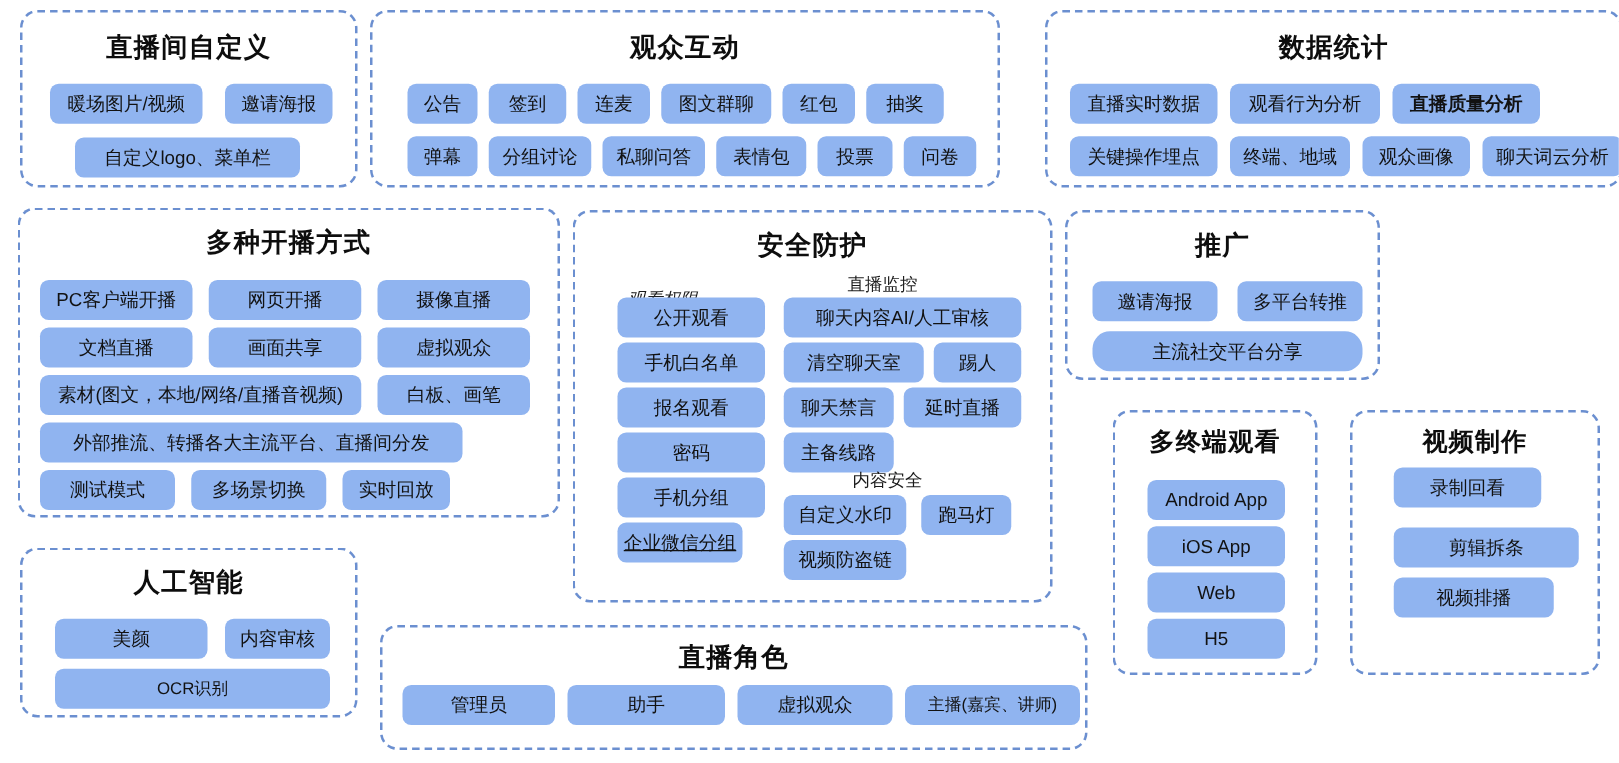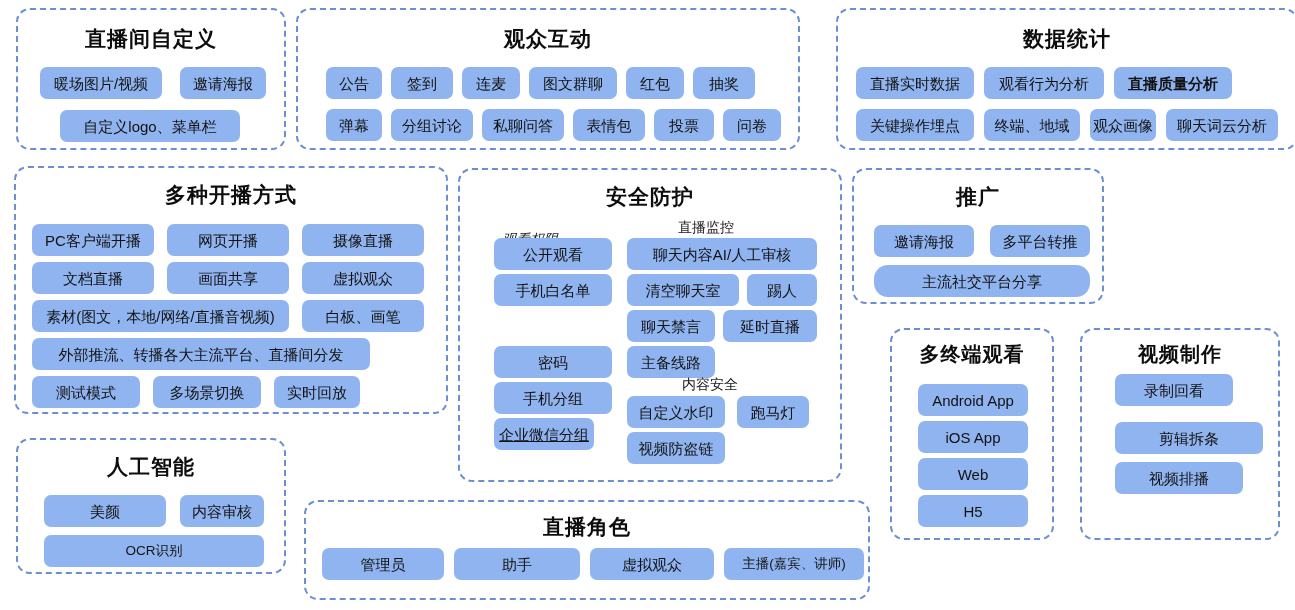--- a/index.html
+++ b/index.html
@@ -93,21 +93,21 @@
   <div class="panel" style="left:836px; top:8px; width:462px; height:142px;">
     <div class="panel-title t-lg" style="margin-top:16px;">数据统计</div>
     <div class="row" style="left:18px; top:57px; gap:10px;border-radius:12px;">
       <div class="chip h32" style="width:118px;">直播实时数据</div>
       <div class="chip h32" style="width:120px;">观看行为分析</div>
       <div class="chip h32" style="width:118px;font-weight:bold;">直播质量分析</div>
     </div>
     <div class="row" style="left:18px; top:99px; gap:10px;">
       <div class="chip h32" style="width:118px;">关键操作埋点</div>
       <div class="chip h32" style="width:96px;">终端、地域</div>
-      <div class="chip h32" style="width:66px;">观众画像</div>
+      <div class="chip h32" style="width:86px;">观众画像</div>
       <div class="chip h32" style="width:112px;">聊天词云分析</div>
     </div>
   </div>
 
   <div class="panel" style="left:14px; top:166px; width:434px; height:248px;">
     <div class="panel-title t-lg" style="margin-top:14px;">多种开播方式</div>
     <div class="row" style="left:16px; top:56px; gap:13px;">
       <div class="chip h32" style="width:122px;">PC客户端开播</div>
       <div class="chip h32" style="width:122px;">网页开播</div>
       <div class="chip h32" style="width:122px;">摄像直播</div>
@@ -133,20 +133,23 @@
 
   <div class="panel" style="left:458px; top:168px; width:384px; height:314px;">
     <div class="panel-title t-lg" style="margin-top:14px;">安全防护</div>
 
     <div class="sublabel" style="left:42px; top:61px;font-style:italic;">观看权限</div>
     <div class="row" style="left:34px; top:68px;">
       <div class="chip h32" style="width:118px;">公开观看</div>
     </div>
     <div class="row" style="left:34px; top:104px;">
       <div class="chip h32" style="width:118px;">手机白名单</div>
+    </div>
+    <div class="row" style="left:34px; top:140px;">
+      <div class="chip h32" style="width:118px;">报名观看</div>
     </div>
     <div class="row" style="left:34px; top:176px;">
       <div class="chip h32" style="width:118px;">密码</div>
     </div>
     <div class="row" style="left:34px; top:212px;">
       <div class="chip h32" style="width:118px;">手机分组</div>
     </div>
     <div class="row" style="left:34px; top:248px;">
       <div class="chip h32" style="width:100px;text-decoration:underline;">企业微信分组</div>
     </div>

